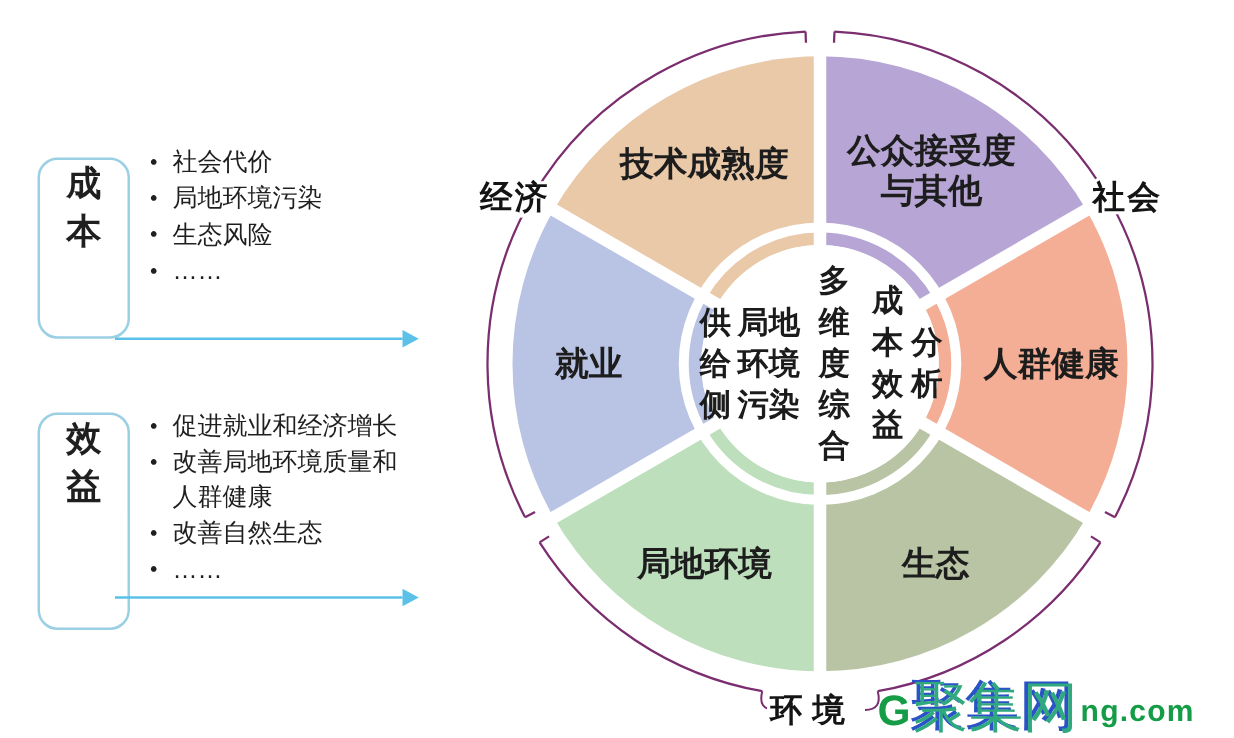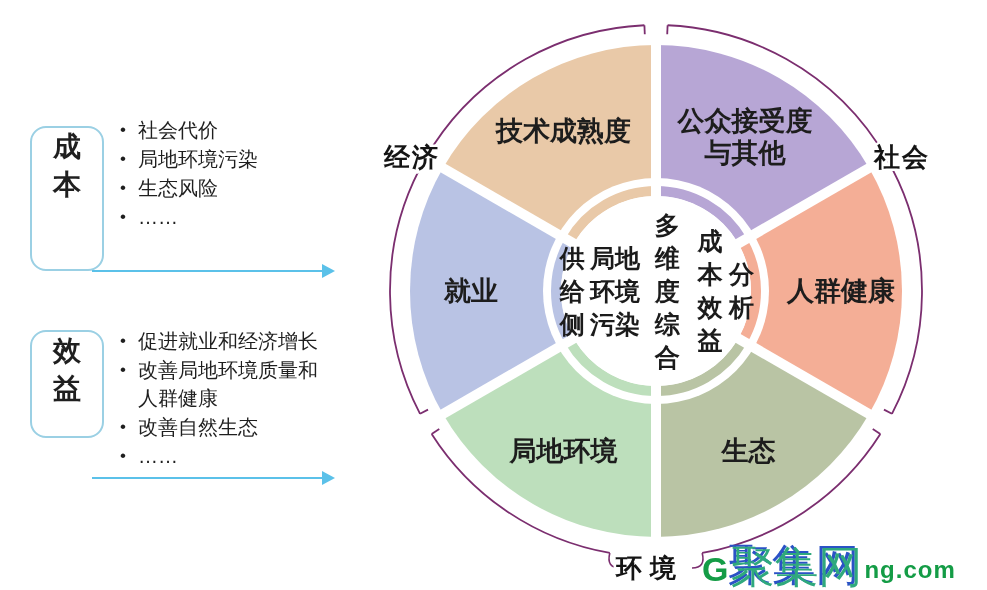--- a/index.html
+++ b/index.html
@@ -8,21 +8,21 @@
     font-family:"Liberation Sans","DejaVu Sans",sans-serif;color:#1f1f1f;
   }
   
   .side-box{
     position:absolute;width:74px;box-sizing:border-box;
     border:2px solid var(--box-border,#9BD0E4);border-radius:16px;
     display:flex;align-items:flex-start;justify-content:center;
     font-size:28px;font-weight:600;line-height:38px;text-align:center;background:#fff;
   }
   #cost-box{left:30px;top:126px;height:145px;}
-  #benefit-box{left:30px;top:330px;height:108px;}
+  #benefit-box{left:30px;top:330px;height:174px;}
   .box-label{width:32px;word-break:break-all;}
   
   .bullet-list{position:absolute;left:118px;margin:0;padding:0;list-style:none;
     font-size:20px;font-weight:500;width:218px;}
   #cost-list{top:116px;}
   #benefit-list{top:327px;}
   .bullet-list li{position:relative;padding-left:20px;line-height:28px;margin-bottom:1px;}
   .bullet-list li::before{content:"•";position:absolute;left:2px;top:0;font-size:17px;}
   
   .arrow{position:absolute;left:92px;width:230px;height:2px;background:var(--arrow,#5BC1E9);}

